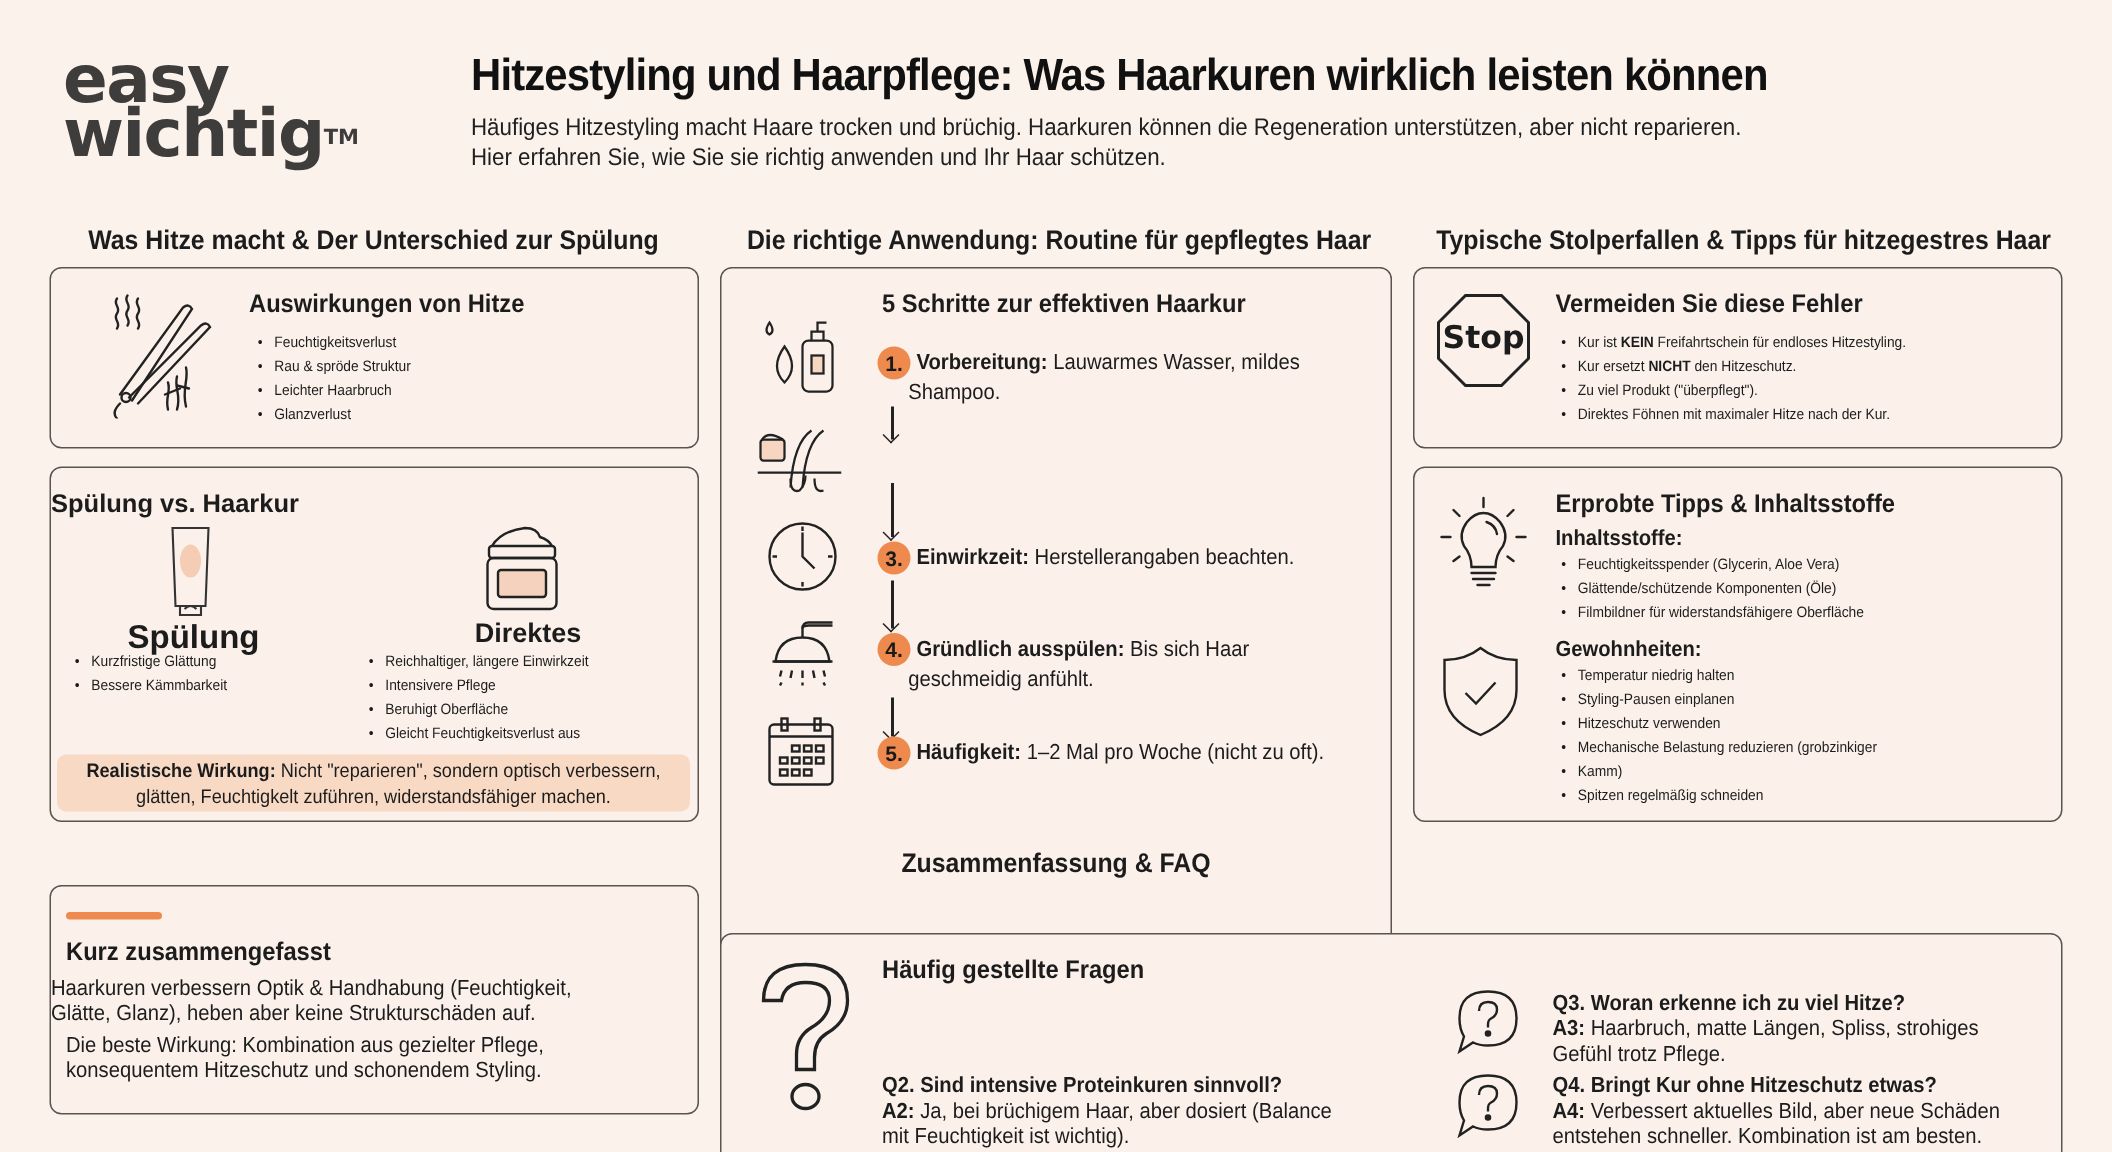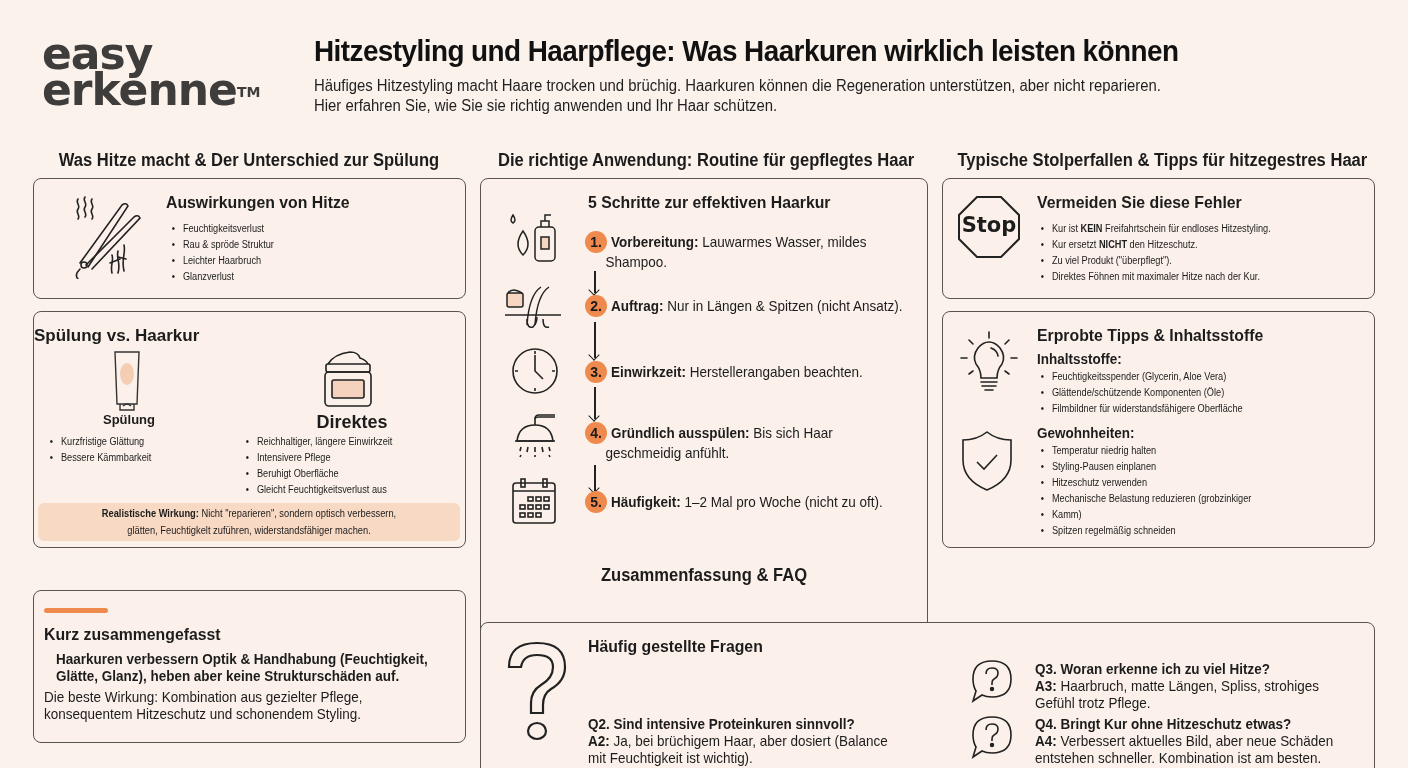--- a/index.html
+++ b/index.html
@@ -55,21 +55,21 @@
   .faq-q { font-size: 14.5px; font-weight: bold; line-height: 17px; white-space: nowrap; transform: scaleX(0.93); transform-origin: left; }
   .faq-a { font-size: 14.5px; line-height: 17px; white-space: nowrap; transform: scaleX(0.93); transform-origin: left; }
   .faq-a b { font-weight: bold; }
   .p { font-size: 14.5px; line-height: 17px; white-space: nowrap; transform: scaleX(0.93); transform-origin: left; }
 </style>
 </head>
 <body>
 
 <div class="logo">
   <div>easy</div>
-  <div><span>erkenne</span><span class="tm">TM</span></div>
+  <div><span>wichtig</span><span class="tm">TM</span></div>
 </div>
 <div class="title">Hitzestyling und Haarpflege: Was Haarkuren wirklich leisten können</div>
 <div class="subtitle">
   <div>Häufiges Hitzestyling macht Haare trocken und brüchig. Haarkuren können die Regeneration unterstützen, aber nicht reparieren.</div>
   <div>Hier erfahren Sie, wie Sie sie richtig anwenden und Ihr Haar schützen.</div>
 </div>
 
 <div class="col-head" style="left:34px;width:430px;">Was Hitze macht &amp; Der Unterschied zur Spülung</div>
 <div class="col-head" style="left:480px;width:448px;">Die richtige Anwendung: Routine für gepflegtes Haar</div>
 <div class="col-head" style="left:940px;width:436px;">Typische Stolperfallen &amp; Tipps für hitzegestres Haar</div>
@@ -105,33 +105,33 @@
       <ellipse cx="15" cy="24" rx="7" ry="11" fill="#f4cdb4" stroke="none"></ellipse>
       <path d="M8 54v6h14v-6"></path>
       <path d="M11 56q4-4 8 0"></path>
   </svg>
   <svg class="icon" style="left:288px;top:38px;" width="52" height="58" viewBox="0 0 52 58" fill="none" stroke="#222" stroke-width="1.6">
     <path d="M6 14q6-10 22-12q8 0 10 6q6 2 8 6"></path>
       <rect x="4" y="14" width="44" height="8" rx="2"></rect>
       <rect x="3" y="22" width="46" height="34" rx="4"></rect>
       <rect x="10" y="30" width="32" height="18" rx="2" fill="#f4d2bd"></rect>
   </svg>
-  <div style="position:absolute;left:0;width:190px;text-align:center;top:100px;font-size:13px;font-weight:bold;">Spülung</div>
+  <div style="position:absolute;left:0;width:190px;text-align:center;top:100px;font-size:22px;font-weight:bold;">Spülung</div>
   <div style="position:absolute;left:218px;width:200px;text-align:center;top:100px;font-size:18px;font-weight:bold;">Direktes</div>
   <ul class="bul" style="position:absolute;left:14px;top:122px;">
     <li>Kurzfristige Glättung</li>
     <li>Bessere Kämmbarkeit</li>
   </ul>
   <ul class="bul" style="position:absolute;left:210px;top:122px;">
     <li>Reichhaltiger, längere Einwirkzeit</li>
     <li>Intensivere Pflege</li>
     <li>Beruhigt Oberfläche</li>
     <li>Gleicht Feuchtigkeitsverlust aus</li>
   </ul>
-  <div style="position:absolute;left:4px;top:191px;width:422px;height:38px;background:#f8d9c4;border-radius:6px;text-align:center;font-size:10px;line-height:17px;padding-top:2px;">
+  <div style="position:absolute;left:4px;top:191px;width:422px;height:38px;background:#f8d9c4;border-radius:6px;text-align:center;font-size:13px;line-height:17px;padding-top:2px;">
     <div style="white-space:nowrap;transform:scaleX(0.93);"><b>Realistische Wirkung:</b> <span>Nicht "reparieren", sondern optisch verbessern,</span></div>
     <div style="white-space:nowrap;transform:scaleX(0.93);">glätten, Feuchtigkelt zuführen, widerstandsfähiger machen.</div>
   </div>
 </div>
 
 <div class="card" style="left:480px;top:178px;width:448px;height:467px;">
   <h3 style="position:absolute;left:107px;top:14px;">5 Schritte zur effektiven Haarkur</h3>
 
   <svg class="icon" style="left:24px;top:30px;" width="56" height="56" viewBox="0 0 56 56" fill="none" stroke="#222" stroke-width="1.5">
     <path d="M8 6q-4 6 0 8q4-2 0-8z"></path>
@@ -176,23 +176,20 @@
     <rect x="9" y="36" width="5" height="4"></rect>
       <rect x="17" y="36" width="5" height="4"></rect>
       <rect x="25" y="36" width="5" height="4"></rect>
   </svg>
 
   <div class="step" style="top:52px;">
     <span class="num">1.</span><span class="txt"><b>Vorbereitung:</b> <span>Lauwarmes Wasser, mildes</span></span>
     <div class="cont">Shampoo.</div>
   </div>
   <div class="arrow" style="top:92px;height:22px;"></div>
-  <div class="step" style="top:116px;">
-    <span class="num">2.</span><span class="txt"><b>Auftrag:</b> <span>Nur in Längen &amp; Spitzen (nicht Ansatz).</span></span>
-  </div>
   <div class="arrow" style="top:143px;height:36px;"></div>
   <div class="step" style="top:182px;">
     <span class="num">3.</span><span class="txt"><b>Einwirkzeit:</b> <span>Herstellerangaben beachten.</span></span>
   </div>
   <div class="arrow" style="top:208px;height:32px;"></div>
   <div class="step" style="top:243px;">
     <span class="num">4.</span><span class="txt"><b>Gründlich ausspülen:</b> <span>Bis sich Haar</span></span>
     <div class="cont">geschmeidig anfühlt.</div>
   </div>
   <div class="arrow" style="top:286px;height:26px;"></div>
@@ -244,21 +241,21 @@
     <li style="padding-left:14px;">Kamm)</li>
     <li>Spitzen regelmäßig schneiden</li>
   </ul>
 </div>
 
 <div class="col-head" style="top:565px;left:480px;width:448px;">Zusammenfassung &amp; FAQ</div>
 
 <div class="card" style="left:33px;top:590px;width:433px;height:153px;">
   <div style="position:absolute;left:10px;top:17px;width:64px;height:5px;border-radius:3px;background:#ee8a4d;"></div>
   <h3 style="position:absolute;left:10px;top:34px;">Kurz zusammengefasst</h3>
-  <div style="position:absolute;left:22px;top:60px;font-weight:bold;">
+  <div style="position:absolute;left:0;top:60px;">
     <div class="p">Haarkuren verbessern Optik &amp; Handhabung (Feuchtigkeit,</div>
     <div class="p">Glätte, Glanz), heben aber keine Strukturschäden auf.</div>
   </div>
   <div style="position:absolute;left:10px;top:98px;">
     <div class="p">Die beste Wirkung: Kombination aus gezielter Pflege,</div>
     <div class="p">konsequentem Hitzeschutz und schonendem Styling.</div>
   </div>
 </div>
 
 <div class="card" style="left:480px;top:590px;width:895px;height:153px;margin-top:32px;">

